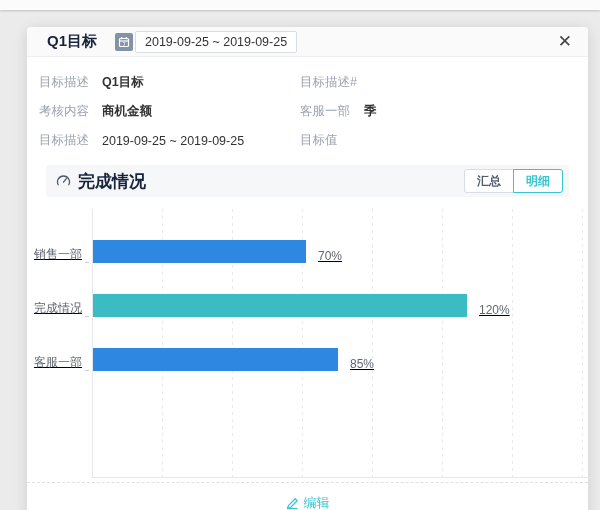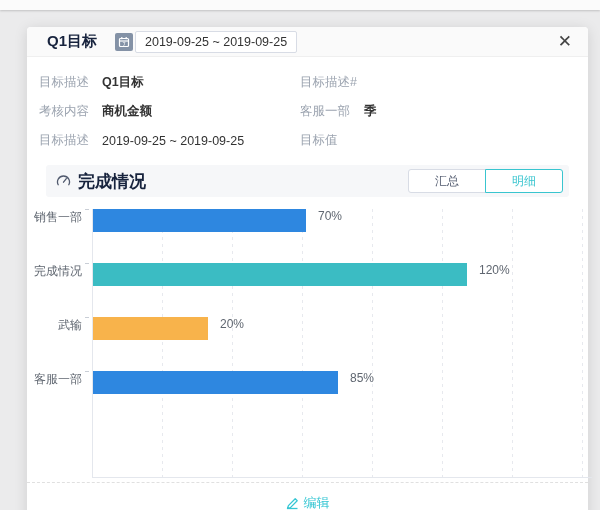--- a/index.html
+++ b/index.html
@@ -49,37 +49,37 @@
   .section-bar {
     margin:10px 19px 0 19px; height:32px; background:#f6f7f9; border-radius:3px;
     display:flex; align-items:center; padding:0 6px 0 10px;
   }
   .gauge-icon { display:flex; margin-right:7px; }
   .section-title { font-size:17px; font-weight:bold; color:#17233d; }
   .toggle-group { margin-left:auto; display:flex; }
   .toggle-btn {
     min-width:46px; height:24px; background:#fff; border:1px solid #d8dce5;
     font-size:12px; color:#515a6e; display:flex; align-items:center; justify-content:center;
-    cursor:pointer; padding:0 26px;
+    cursor:pointer; padding:0 12px;font-weight:bold;
   }
   .toggle-btn:first-child { border-radius:3px 0 0 3px; }
   .toggle-btn:last-child { border-radius:0 3px 3px 0; margin-left:-1px; }
   .toggle-btn.active { border-color:#39c5cf; color:#39c5cf; position:relative; z-index:1; }
 
   
   .chart { position:relative; height:283px; margin-top:12px; }
   .gridlines { position:absolute; left:65px; top:0; height:273px; width:500px; pointer-events:none; }
   .gridline {
     position:absolute; top:0; bottom:0; width:1px;
     background-image:repeating-linear-gradient(to bottom,#e7e9ee 0 3px,transparent 3px 7px);
   }
   .y-axis { position:absolute; left:65px; top:0; height:268px; border-left:1px solid #e4e7ed; }
   .x-axis { position:absolute; left:65px; width:500px; top:268px; border-top:1px solid #e4e7ed; }
   .rows { position:absolute; left:0; top:0; right:0; }
-  .chart-row { height:54px; display:flex; align-items:flex-start; position:relative; }
+  .chart-row { height:54px; display:flex; align-items:flex-end; position:relative;text-decoration:underline; }
   .row-label {
     width:58px; text-align:right; font-size:12px; color:#5f6670; flex:0 0 auto; padding-right:3px;
   }
   .row-tick { width:4px; height:1px; background:#c9ced6; flex:0 0 auto; }
   .bar { height:23px; flex:0 0 auto; }
   .bar-value { font-size:12px; color:#5f6670; margin-left:12px; white-space:nowrap; }
 
   
   .dlg-footer {
     position:absolute; left:0; right:0; top:455px; height:41px;
@@ -161,27 +161,20 @@
           <span class="bar-value">70%</span>
         </div>
         <div class="chart-row">
           <span class="row-label">完成情况</span>
           <span class="row-tick"></span>
           <span style="width: 4px; flex: 0 0 auto;"></span>
           <div class="bar" style="width: 374px; background: rgb(59, 188, 195);"></div>
           <span class="bar-value">120%</span>
         </div>
         <div class="chart-row">
-          <span class="row-label">武输</span>
-          <span class="row-tick"></span>
-          <span style="width: 4px; flex: 0 0 auto;"></span>
-          <div class="bar" style="width: 115px; background: rgb(248, 179, 75);"></div>
-          <span class="bar-value">20%</span>
-        </div>
-        <div class="chart-row">
           <span class="row-label">客服一部</span>
           <span class="row-tick"></span>
           <span style="width: 4px; flex: 0 0 auto;"></span>
           <div class="bar" style="width: 245px; background: rgb(46, 135, 224);"></div>
           <span class="bar-value">85%</span>
         </div>
       </div>
   </div>
 
   <div class="dlg-footer">

